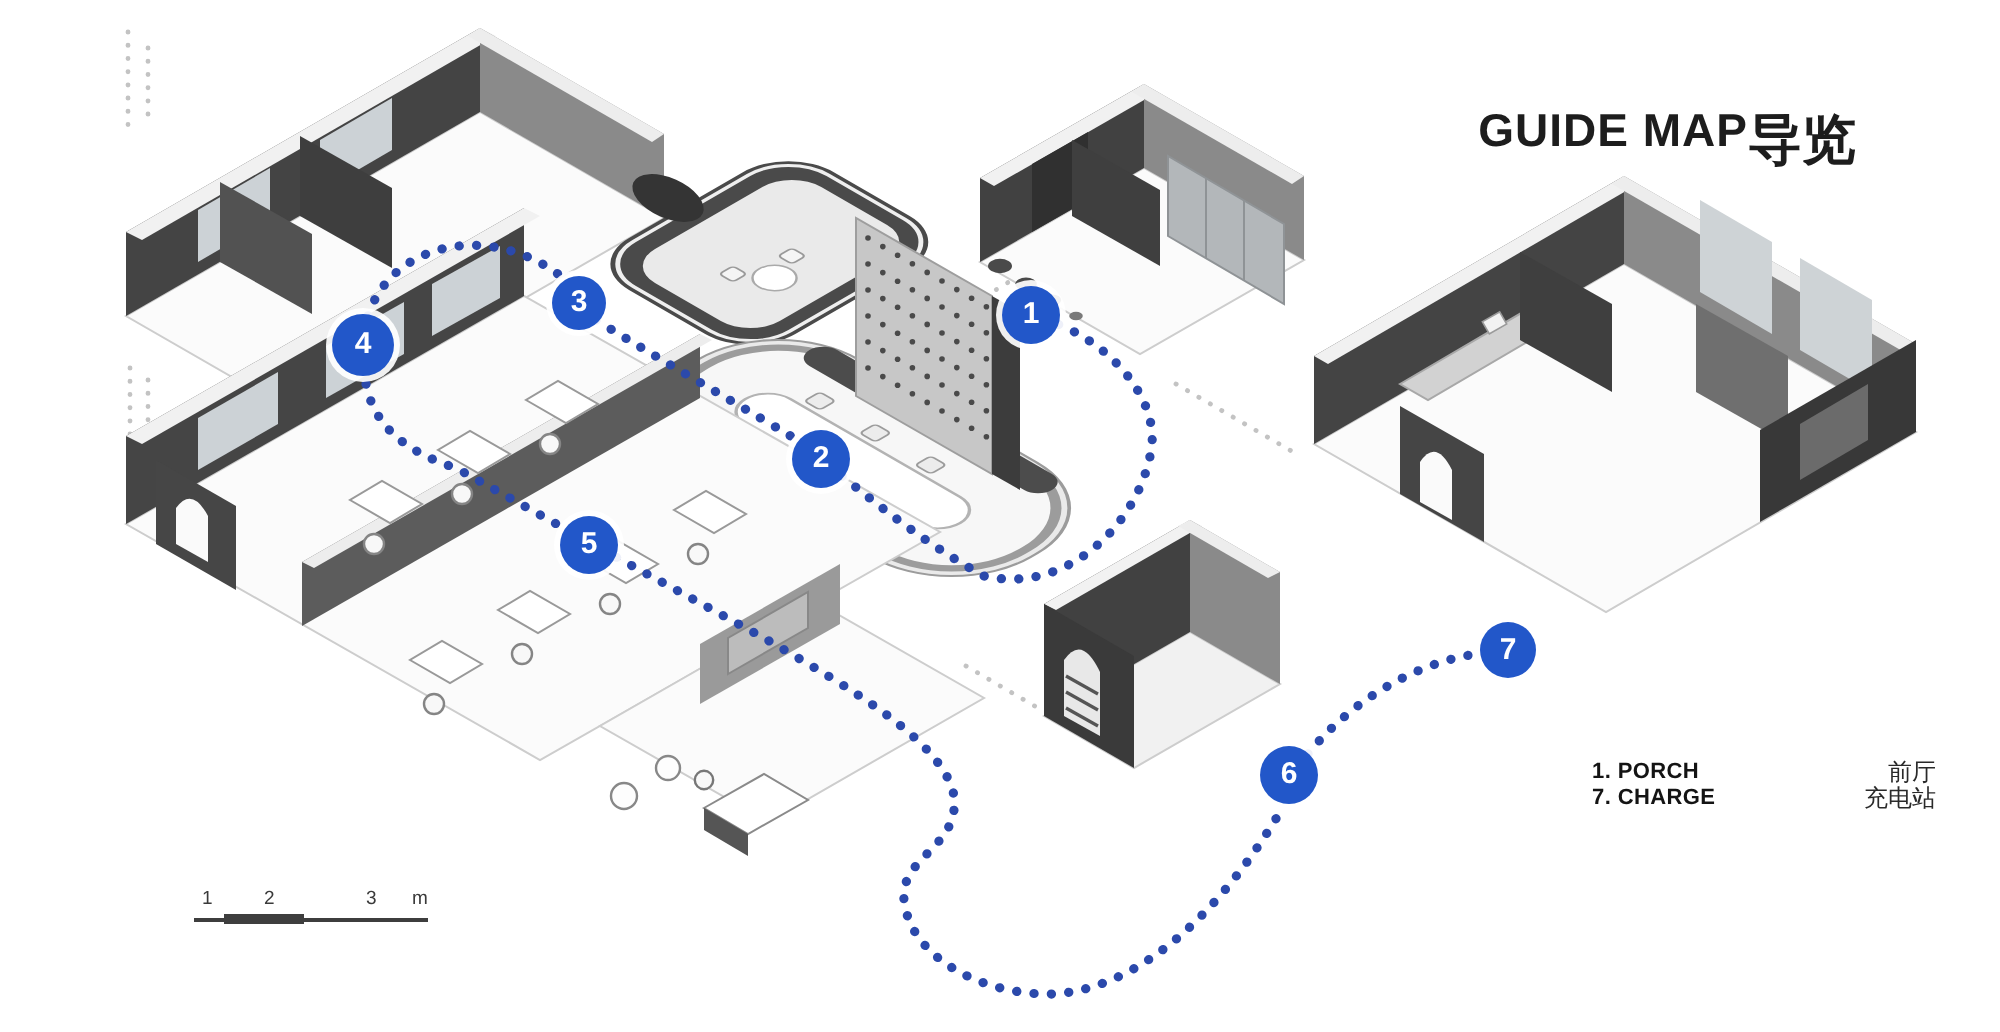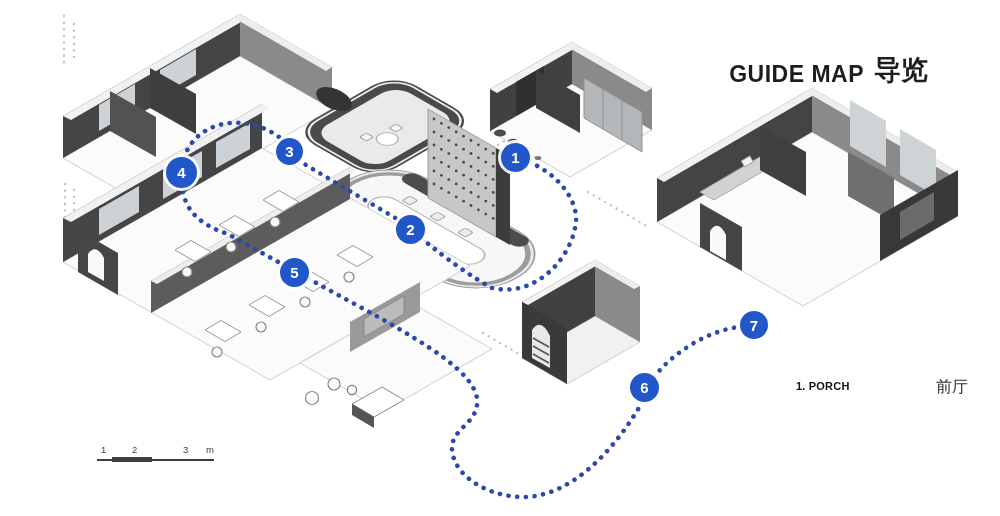--- a/index.html
+++ b/index.html
@@ -2,38 +2,38 @@
 <html><head>
 <meta charset="utf-8">
 <style>
   html,body{margin:0;padding:0;background:#ffffff;}
   body{width:1000px;height:516px;position:relative;overflow:hidden;
        font-family:"Liberation Sans", sans-serif;}
   .stage{position:absolute;inset:0;}
   svg{position:absolute;left:0;top:0;}
 
   
-  .title{position:absolute;top:52px;right:72px;display:flex;align-items:flex-end;gap:10px;
+  .title{position:absolute;top:52px;right:72px;display:flex;align-items:flex-start;gap:0;
          color:#1d1d1d;}
   .title .en{font-size:23px;font-weight:bold;letter-spacing:.5px;}
   .title .zh{font-size:27px;font-weight:bold;}
 
   
   .wp{position:absolute;border-radius:50%;background:#2257c9;color:#fff;
       display:flex;align-items:center;justify-content:center;
       font-weight:bold;font-size:15px;
       box-shadow:0 0 0 3px rgba(255,255,255,.92);}
   .wp span{transform:translateY(-.5px);}
 
   
   .legend{position:absolute;left:796px;top:380px;width:172px;}
   .lrow{display:flex;justify-content:space-between;align-items:center;
         line-height:13.4px;white-space:nowrap;}
   .lrow .en{font-size:11px;font-weight:bold;color:#141414;letter-spacing:.2px;}
-  .lrow .zh{font-size:16px;color:#2a2a2a;}
+  .lrow .zh{font-size:12px;color:#2a2a2a;}
 
   
   .scalebar{position:absolute;left:88px;top:444px;width:126px;height:20px;}
   .scalebar .lab{position:absolute;top:0;font-size:9.5px;color:#3a3a3a;}
   .sb-line{position:absolute;left:9px;right:0;top:15px;height:1.6px;background:#3e3e3e;}
   .sb-thick{position:absolute;left:24px;top:13px;width:40px;height:4.5px;background:#3e3e3e;}
 </style>
 </head>
 <body>
 
@@ -302,20 +302,24 @@
 <div class="title">
   <span class="en">GUIDE MAP</span>
   <span class="zh">导览</span>
 </div>
 
 <div class="legend">
   <div class="lrow">
     <span class="en">1. PORCH</span>
     <span class="zh">前厅</span>
   </div>
+  <div class="lrow">
+    <span class="en">7. CHARGE</span>
+    <span class="zh">充电站</span>
+  </div>
 </div>
 
 <div class="scalebar">
   <span class="lab" style="left:13px;">1</span>
   <span class="lab" style="left:44px;">2</span>
   <span class="lab" style="left:95px;">3</span>
   <span class="lab" style="left:118px;">m</span>
   <div class="sb-line"></div>
   <div class="sb-thick"></div>
 </div>

